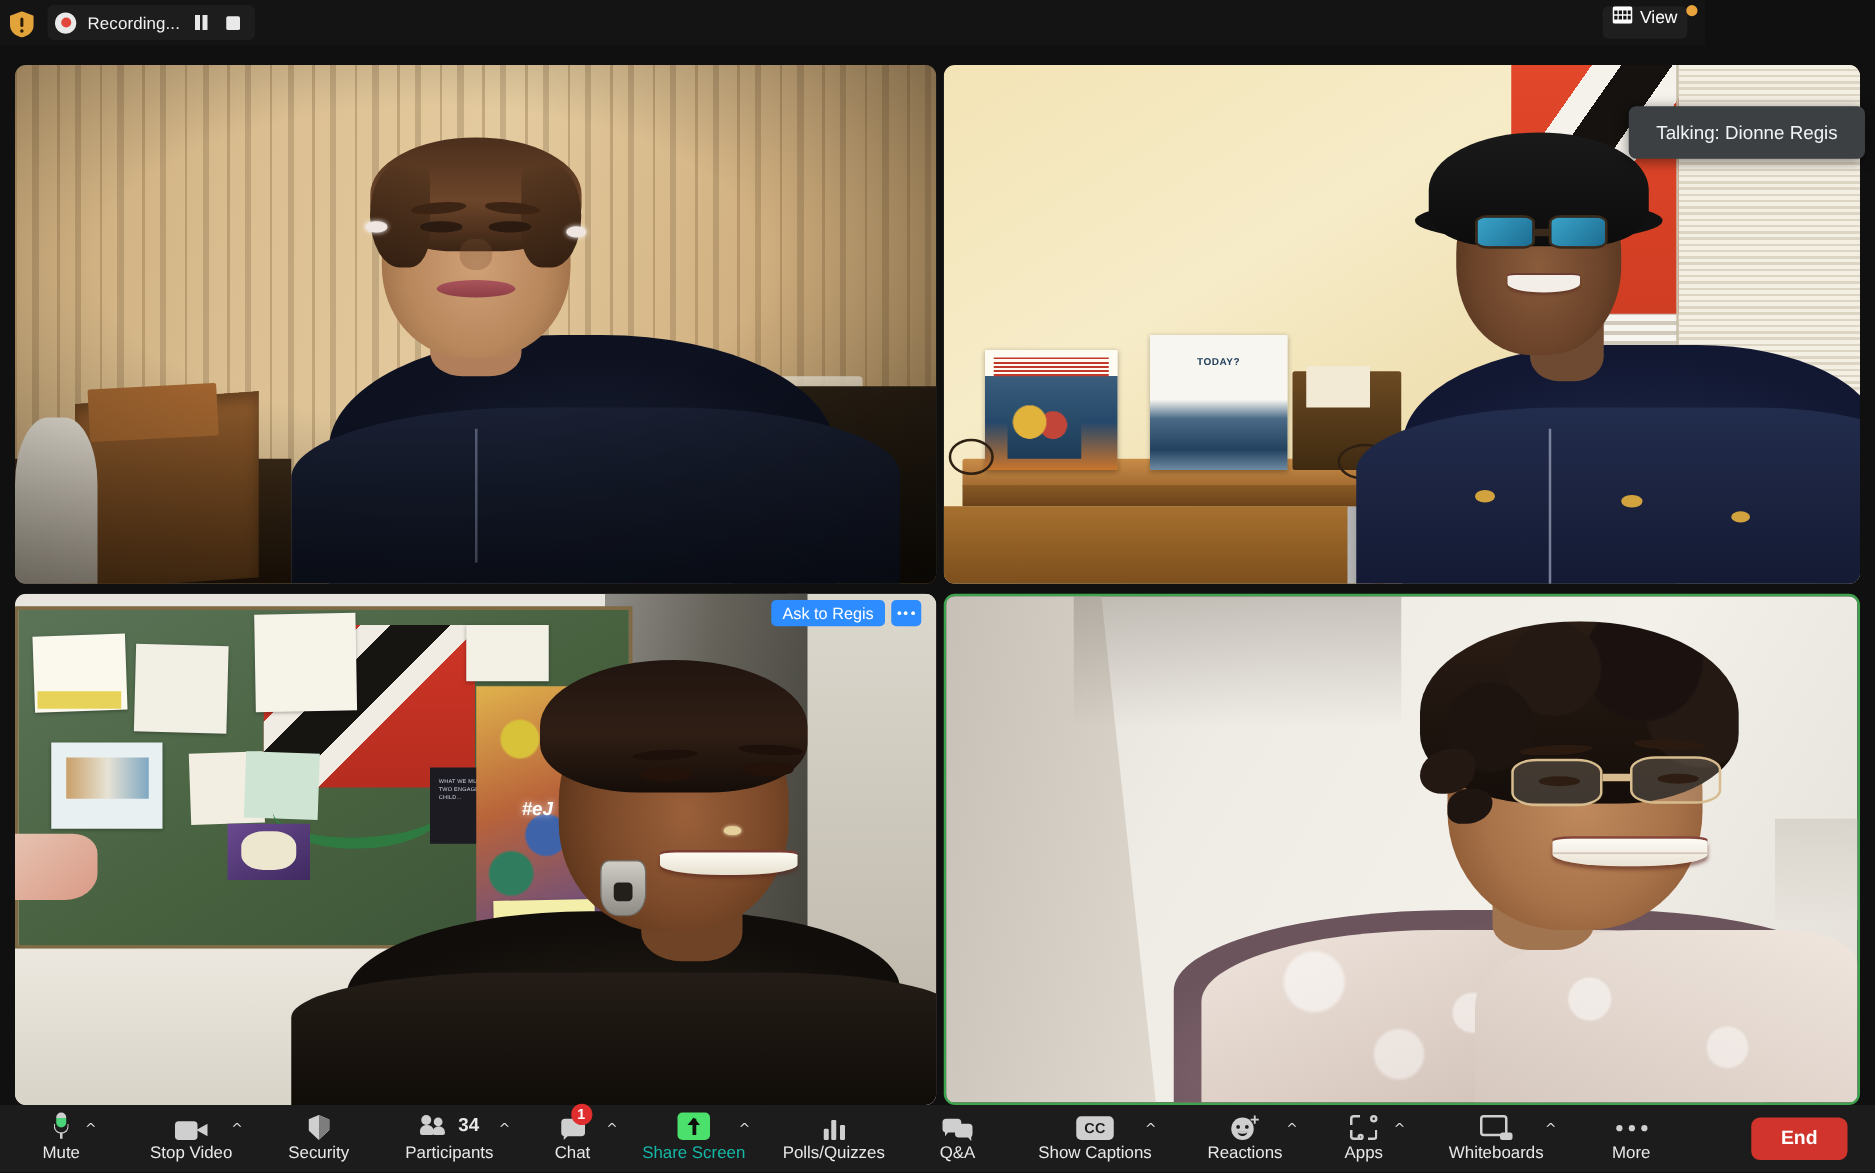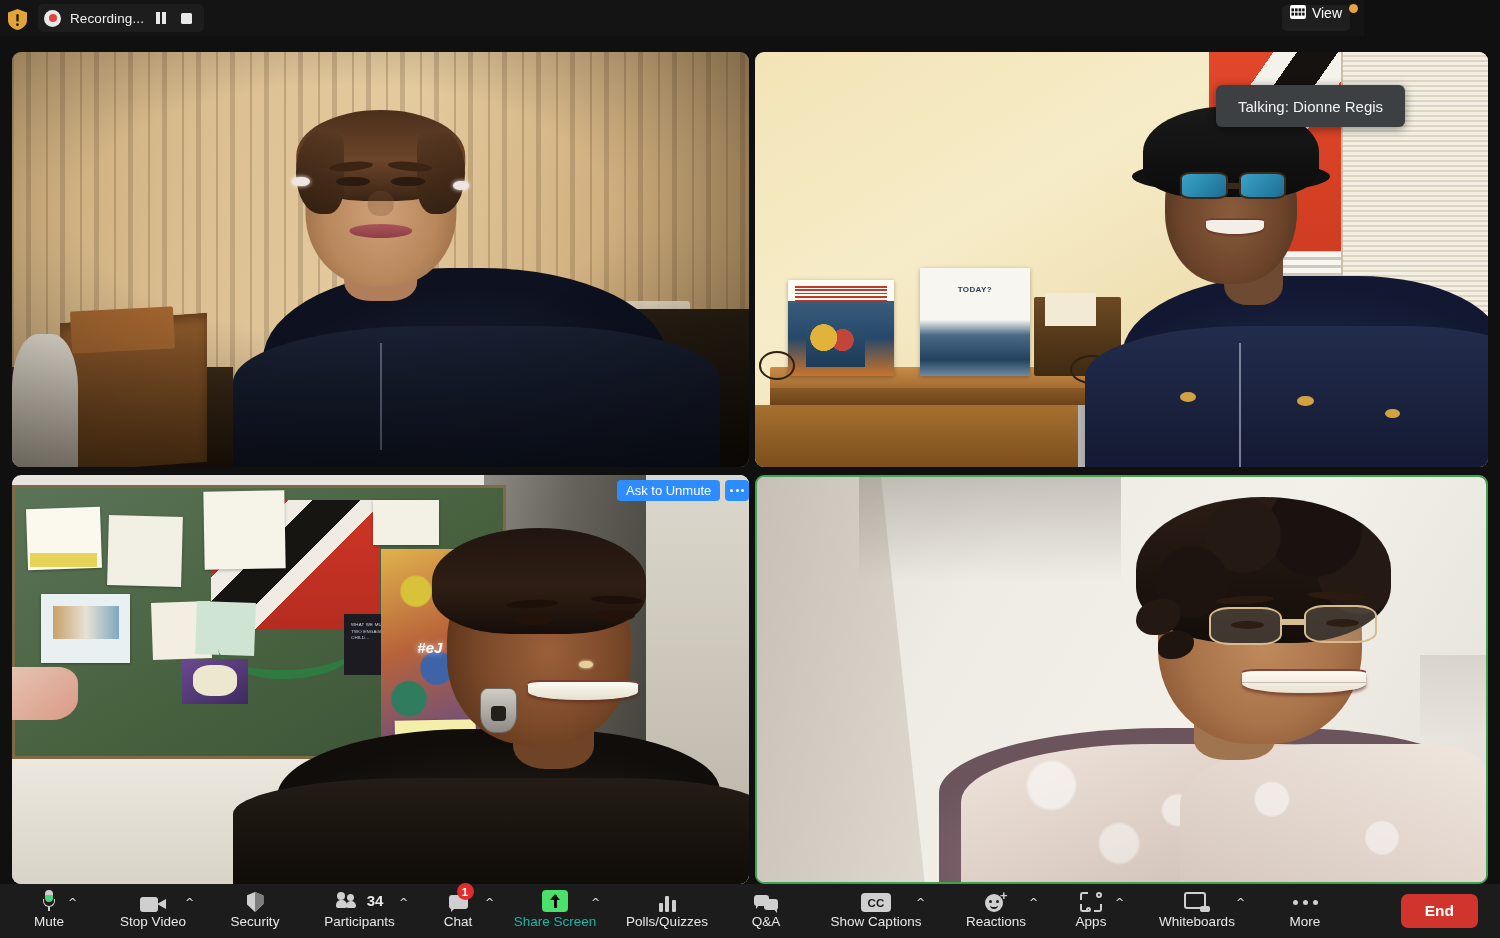--- a/index.html
+++ b/index.html
@@ -378,21 +378,21 @@
   .t4-browR { position:absolute; left:75.5%; top:28.5%; width:8%; height:2%;
     background:#2a1a10; border-radius:50%; transform:rotate(3deg); }
   .t4-teeth { position:absolute; left:66.5%; top:48%; width:17%; height:5.4%;
     background:linear-gradient(180deg,#fdfbf5,#e9e2d4); border-radius:12% 12% 45% 45%;
     box-shadow:0 -2px 0 #84453c, 0 3px 3px rgba(95,45,35,.6); }
   .t4-teethline { position:absolute; left:66.5%; top:50.6%; width:17%; height:1px;
     background:rgba(150,120,100,.45); }
 
   
   .talking-tip {
-    position:absolute; left:1216px; top:85px; height:42px;
+    position:absolute; left:1303px; top:85px; height:42px;
     display:flex; align-items:center; padding:0 22px;
     background:#3c4043; border-radius:6px; z-index:35;
     color:#f1f3f4; font-size:15px; white-space:nowrap;
     box-shadow:0 2px 10px rgba(0,0,0,.45);
   }
   .unmute-group {
     position:absolute; left:617px; top:480px; display:flex; gap:5px; z-index:35;
   }
   .unmute-btn {
     height:21px; padding:0 9px; border-radius:4px; background:#2d8cff;
@@ -714,21 +714,21 @@
           <div class="t4-eyeR"></div>
         <div class="t4-teeth"></div>
         <div class="t4-teethline"></div>
       </div>
     </div>
   </div>
 
   <div class="talking-tip">Talking: Dionne Regis</div>
 
   <div class="unmute-group">
-    <div class="unmute-btn">Ask to Unmute</div>
+    <div class="unmute-btn">Ask to Regis</div>
     <div class="more-btn">
       <i></i>
         <i></i>
         <i></i>
     </div>
   </div>
 
   <div class="toolbar">
 
     <div class="tb-item" style="width:98px;">

